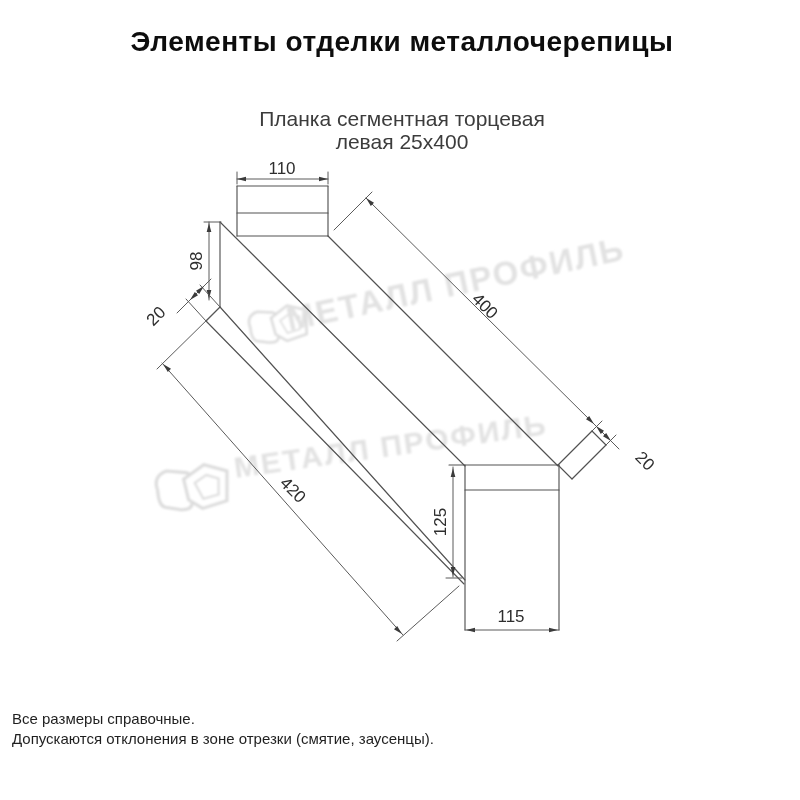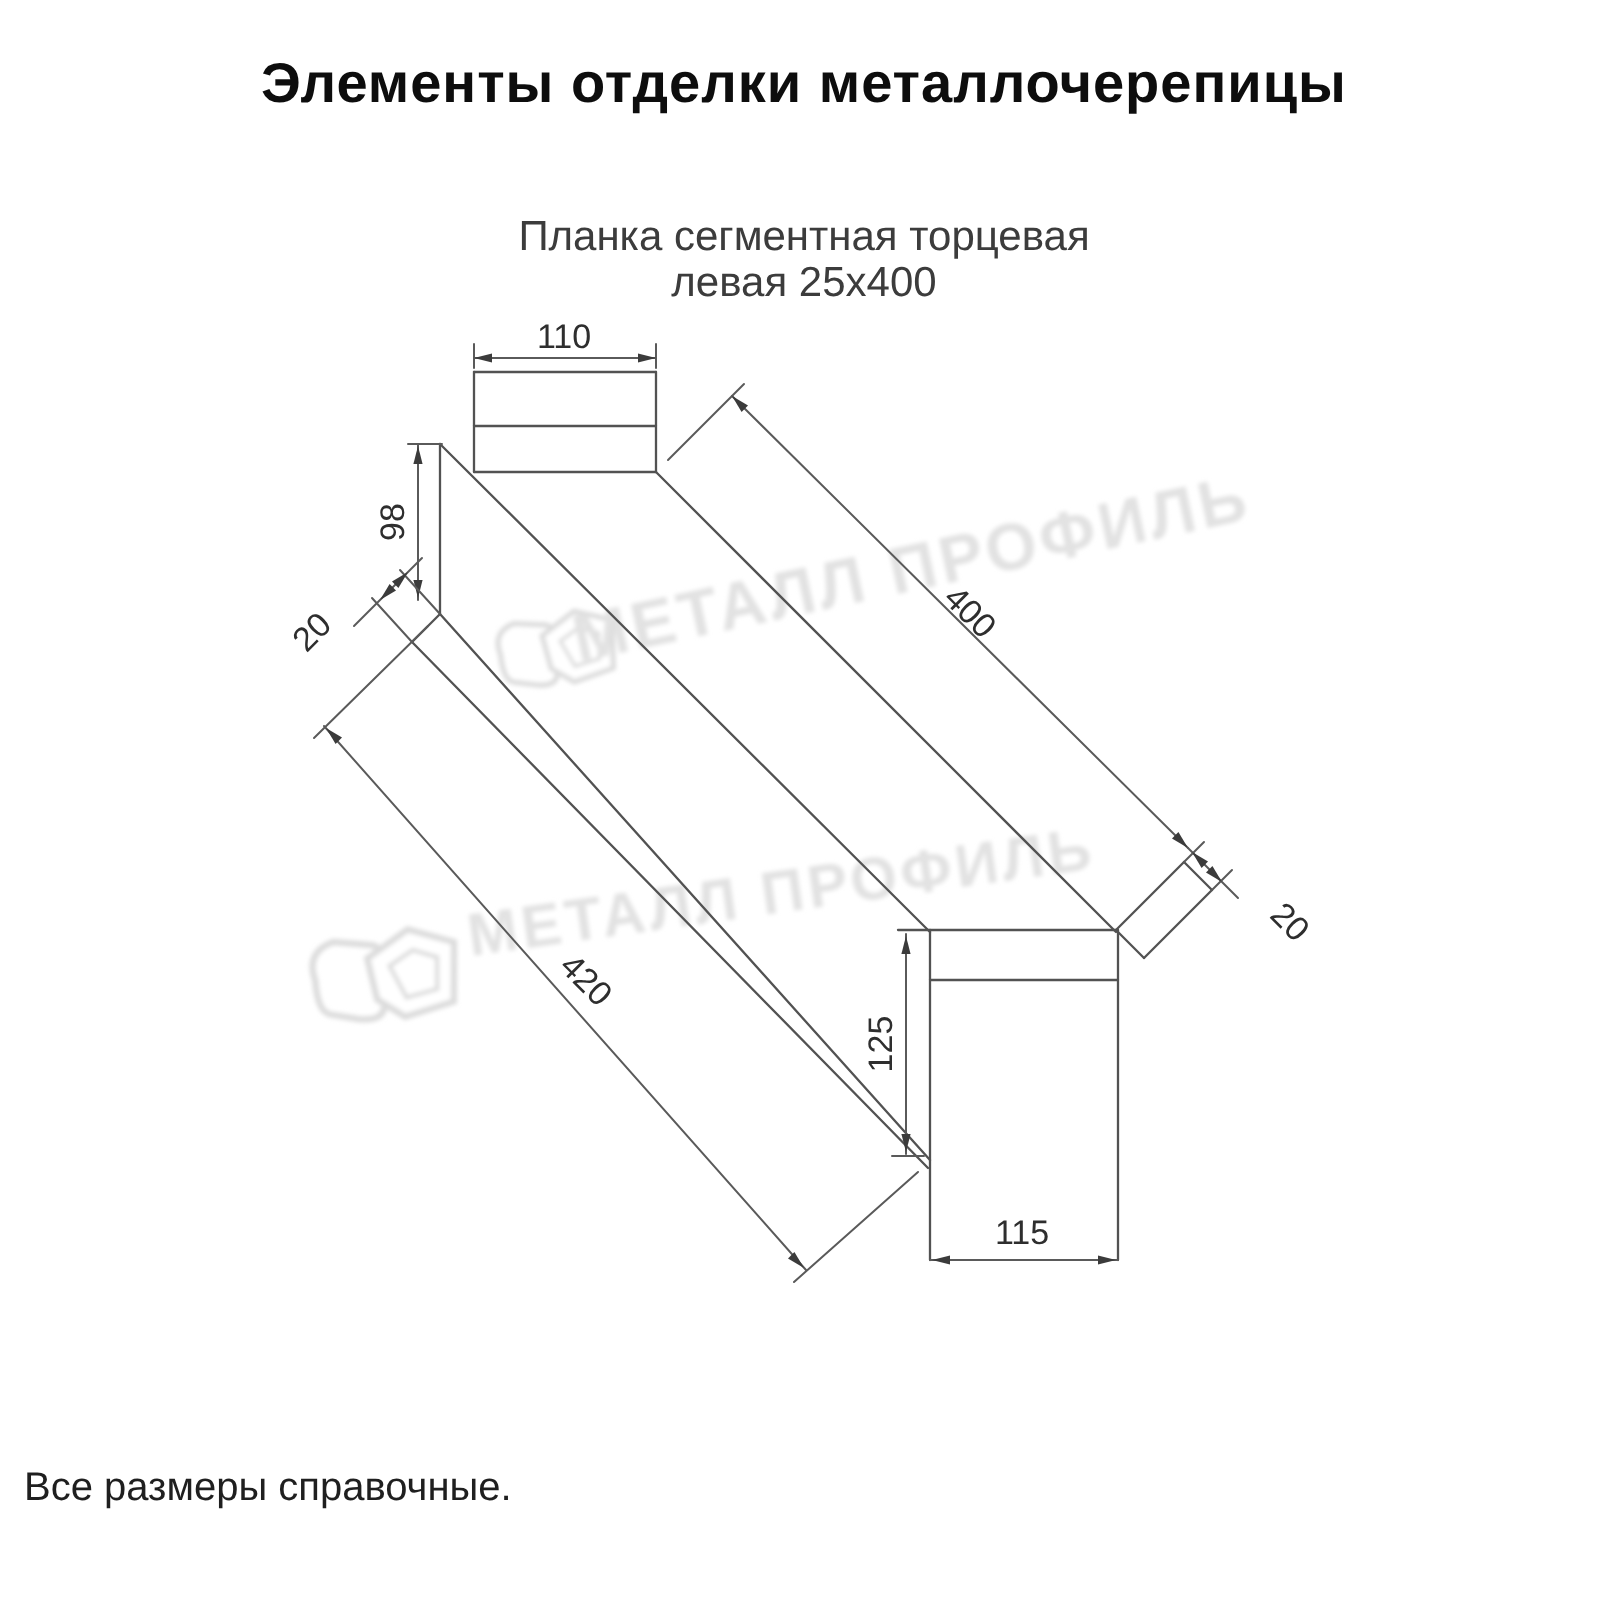--- a/index.html
+++ b/index.html
@@ -2,21 +2,21 @@
 <html><head>
 <meta charset="utf-8">
 <style>
   html,body{margin:0;padding:0;background:#ffffff;}
   body{width:800px;height:800px;position:relative;overflow:hidden;
        font-family:"Liberation Sans", sans-serif;}
   .page-title{position:absolute;top:26px;left:0;width:804px;text-align:center;
       font-size:28px;font-weight:bold;color:#0d0d0d;letter-spacing:0.5px;}
   .subtitle{position:absolute;top:107px;left:0;width:804px;text-align:center;
       font-size:21px;font-weight:400;color:#3c3c3c;line-height:23px;}
-  .footer-notes{position:absolute;left:12px;top:734px;font-size:20px;
+  .footer-notes{position:absolute;left:12px;top:709px;font-size:15px;
       color:#1f1f1f;line-height:20px;}
   svg.drawing{position:absolute;left:0;top:0;}
   .objline{stroke:#525252;stroke-width:1.15;fill:none;stroke-linecap:round;}
   .dimline{stroke:#5a5a5a;stroke-width:1;fill:none;stroke-linecap:round;}
   .arrow{fill:#3b3b3b;stroke:none;}
   .dimtext{font-family:"Liberation Sans", sans-serif;font-size:17px;
       fill:#2e2e2e;text-anchor:middle;}
   .wm-text{font-family:"Liberation Sans", sans-serif;font-weight:bold;
       text-anchor:middle;letter-spacing:2px;}
 </style>
@@ -146,13 +146,14 @@
     <line class="dimline" x1="459" y1="586" x2="397" y2="641"></line>
     <line class="dimline" x1="162" y1="363" x2="403" y2="635"></line>
     <polygon class="arrow" points="163,364 167.8,372 171,368.8"></polygon>
     <polygon class="arrow" points="402,634 394,629.2 397.2,626"></polygon>
     <text class="dimtext" x="289" y="494" font-size="18" transform="rotate(45 289 494)">420</text>
   </g>
 </svg>
 
 <div class="footer-notes">
   <div>Все размеры справочные.</div>
+  <div>Допускаются отклонения в зоне отрезки (смятие, заусенцы).</div>
 </div>
 
 </body></html>

